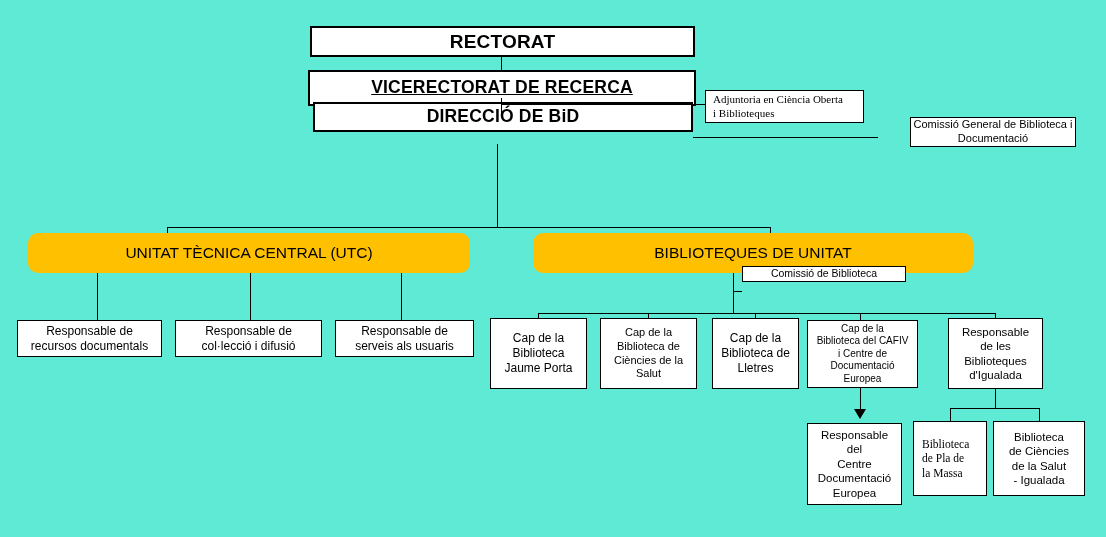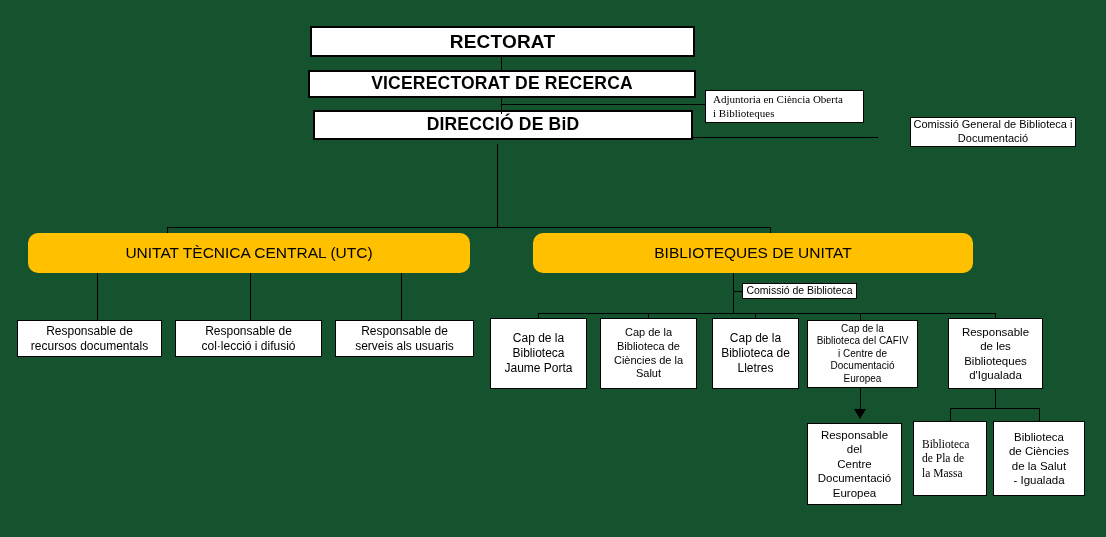--- a/index.html
+++ b/index.html
@@ -1,19 +1,19 @@
 <!DOCTYPE html>
 <html><head>
 <meta charset="utf-8">
 <style>
   html,body { margin:0; padding:0; background:#ffffff; }
   #canvas {
     position:relative;
     width:1106px; height:537px;
-    background:#14532d;
+    background:#5eead4;
     font-family:"Liberation Sans", sans-serif;
     color:#000000;
     overflow:hidden;
   }
   .box {
     position:absolute;
     background:#ffffff;
     border:1px solid #000000;
     display:flex;
     align-items:center;
@@ -48,35 +48,35 @@
     border-top:10px solid #000000;
   }
 </style>
 </head>
 <body>
 
 <div id="canvas">
 
   <div class="box big" style="left:310px; top:26px; width:385px; height:31px;">RECTORAT</div>
 
-  <div class="box big" style="left:308px; top:70px; width:388px; height:28px; font-size:17.5px;">VICERECTORAT DE RECERCA</div>
+  <div class="box big" style="left:308px; top:70px; width:388px; height:36px; font-size:17.5px;text-decoration:underline;">VICERECTORAT DE RECERCA</div>
 
-  <div class="box big" style="left:313px; top:110px; width:380px; height:30px; font-size:17.5px;text-align:center;">DIRECCIÓ DE BiD</div>
+  <div class="box big" style="left:313px; top:102px; width:380px; height:30px; font-size:17.5px;text-align:center;">DIRECCIÓ DE BiD</div>
 
   <div class="box small left-text" style="left:705px; top:90px; width:159px; height:33px; padding-left:7px;">Adjuntoria en Ciència Oberta
 i Biblioteques</div>
 
   <div class="box small" style="left:878px; top:117px; width:166px; height:30px;margin-left:32px;">Comissió General de Biblioteca i
 Documentació</div>
 
   <div class="box orange" style="left:28px; top:233px; width:442px; height:40px;">UNITAT TÈCNICA CENTRAL (UTC)</div>
 
   <div class="box orange" style="left:533px; top:233px; width:440px; height:40px;">BIBLIOTEQUES DE UNITAT</div>
 
-  <div class="box" style="left:742px; top:283px; width:115px; height:16px; font-size:10.5px;">Comissió de Biblioteca</div>
+  <div class="box" style="left:742px; top:266px; width:164px; height:16px; font-size:10.5px;">Comissió de Biblioteca</div>
 
   <div class="box" style="left:17px; top:320px; width:145px; height:37px; font-size:12px;">Responsable de
 recursos documentals</div>
 
   <div class="box" style="left:175px; top:320px; width:147px; height:37px; font-size:12px;">Responsable de
 col·lecció i difusió</div>
 
   <div class="box" style="left:335px; top:320px; width:139px; height:37px; font-size:12px;">Responsable de
 serveis als usuaris</div>
 

